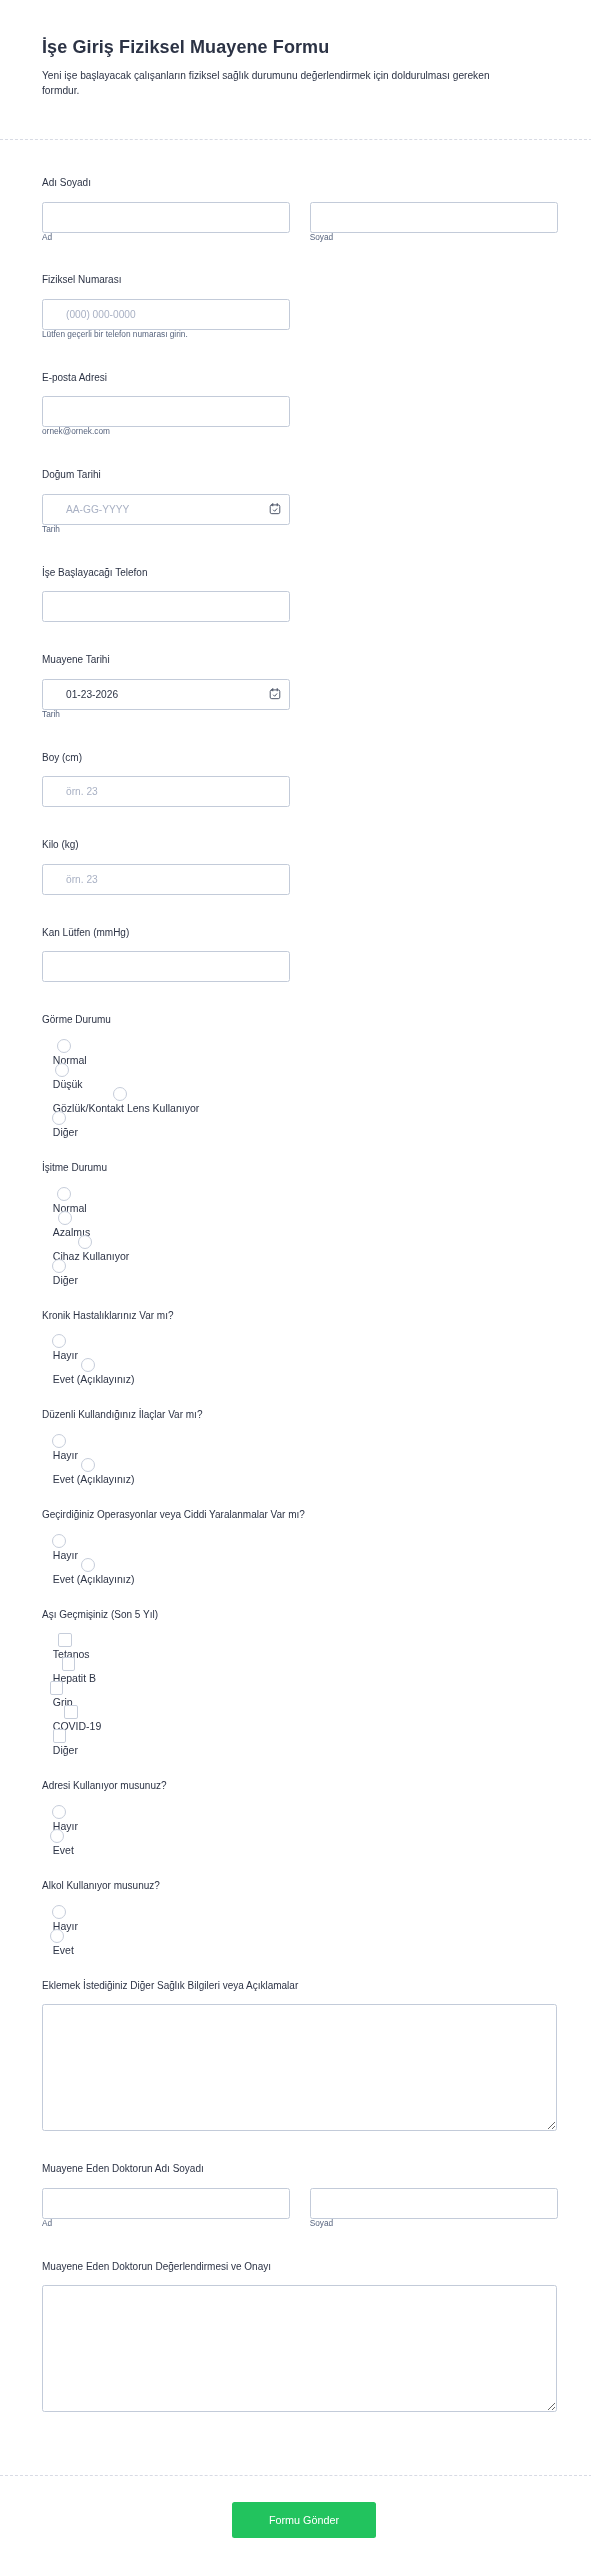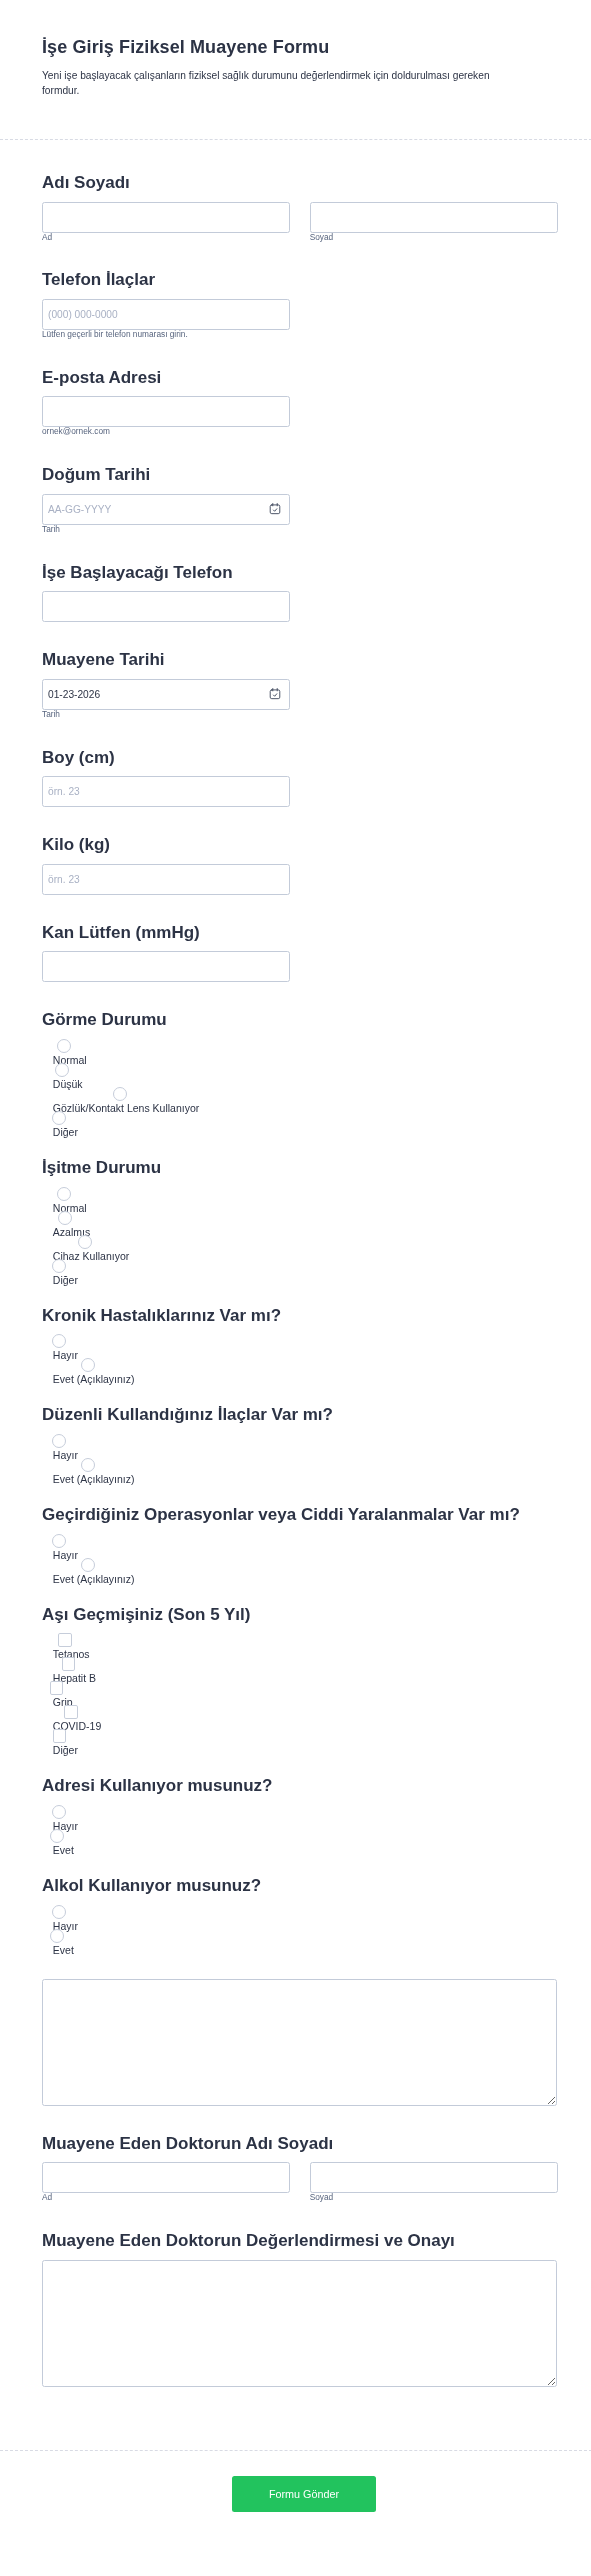--- a/index.html
+++ b/index.html
@@ -29,40 +29,40 @@
     line-height:1.55;
     color:#2c3345;
     max-width:474px;
   }
 
   
   .form-body { padding:36px 35px 32px 42px; }
   .q { margin-bottom:31px; }
   .q-label {
     display:block;
-    font-size:17px;
-    font-weight:700;
+    font-size:10px;
+    font-weight:400;
     color:#2c3345;
     line-height:14px;
     margin-bottom:11.5px;
   }
   .row { display:flex; gap:20.4px; }
   .col { width:248px; }
 
   input.tbox, textarea.tbox {
     display:block;
     width:248px;
     height:31px;
     border:0.6px solid #c3cbd9;
     border-radius:2.5px;
     background:#ffffff;
     font-family:inherit;
     font-size:10.2px;
     color:#2c3345;
-    padding:0 5px;
+    padding:0 23px;
     outline:none;
   }
   textarea.tbox {
     width:515px;
     height:127px;
     padding:7.6px 9px;
     resize:vertical;
     line-height:1.4;
   }
   input.tbox::placeholder, textarea.tbox::placeholder { color:#a9b1c4; opacity:1; }
@@ -151,21 +151,21 @@
           <div class="col">
             <input class="tbox" type="text" style="">
           </div>
         </div>
         <div class="sub-row">
           <div class="sublabel">Ad</div>
           <div class="sublabel">Soyad</div>
         </div>
       </div>
       <div class="q">
-        <label class="q-label">Telefon İlaçlar</label>
+        <label class="q-label">Fiziksel Numarası</label>
         <input class="tbox" type="text" placeholder="(000) 000-0000" style="">
         <div class="sublabel">Lütfen geçerli bir telefon numarası girin.</div>
       </div>
       <div class="q">
         <label class="q-label">E-posta Adresi</label>
         <input class="tbox" type="text" style="">
         <div class="sublabel">ornek@ornek.com</div>
       </div>
       <div class="q">
         <label class="q-label">Doğum Tarihi</label>
@@ -335,20 +335,21 @@
             <span class="ctrl radio"></span>
             <span class="opt-text">Hayır</span>
           </label>
           <label class="opt">
             <span class="ctrl radio"></span>
             <span class="opt-text">Evet</span>
           </label>
         </div>
       </div>
       <div class="q">
+        <label class="q-label">Eklemek İstediğiniz Diğer Sağlık Bilgileri veya Açıklamalar</label>
         <textarea class="tbox" style=""></textarea>
       </div>
       <div class="q">
         <label class="q-label">Muayene Eden Doktorun Adı Soyadı</label>
         <div class="row">
           <div class="col">
             <input class="tbox" type="text" style="">
           </div>
           <div class="col">
             <input class="tbox" type="text" style="">

